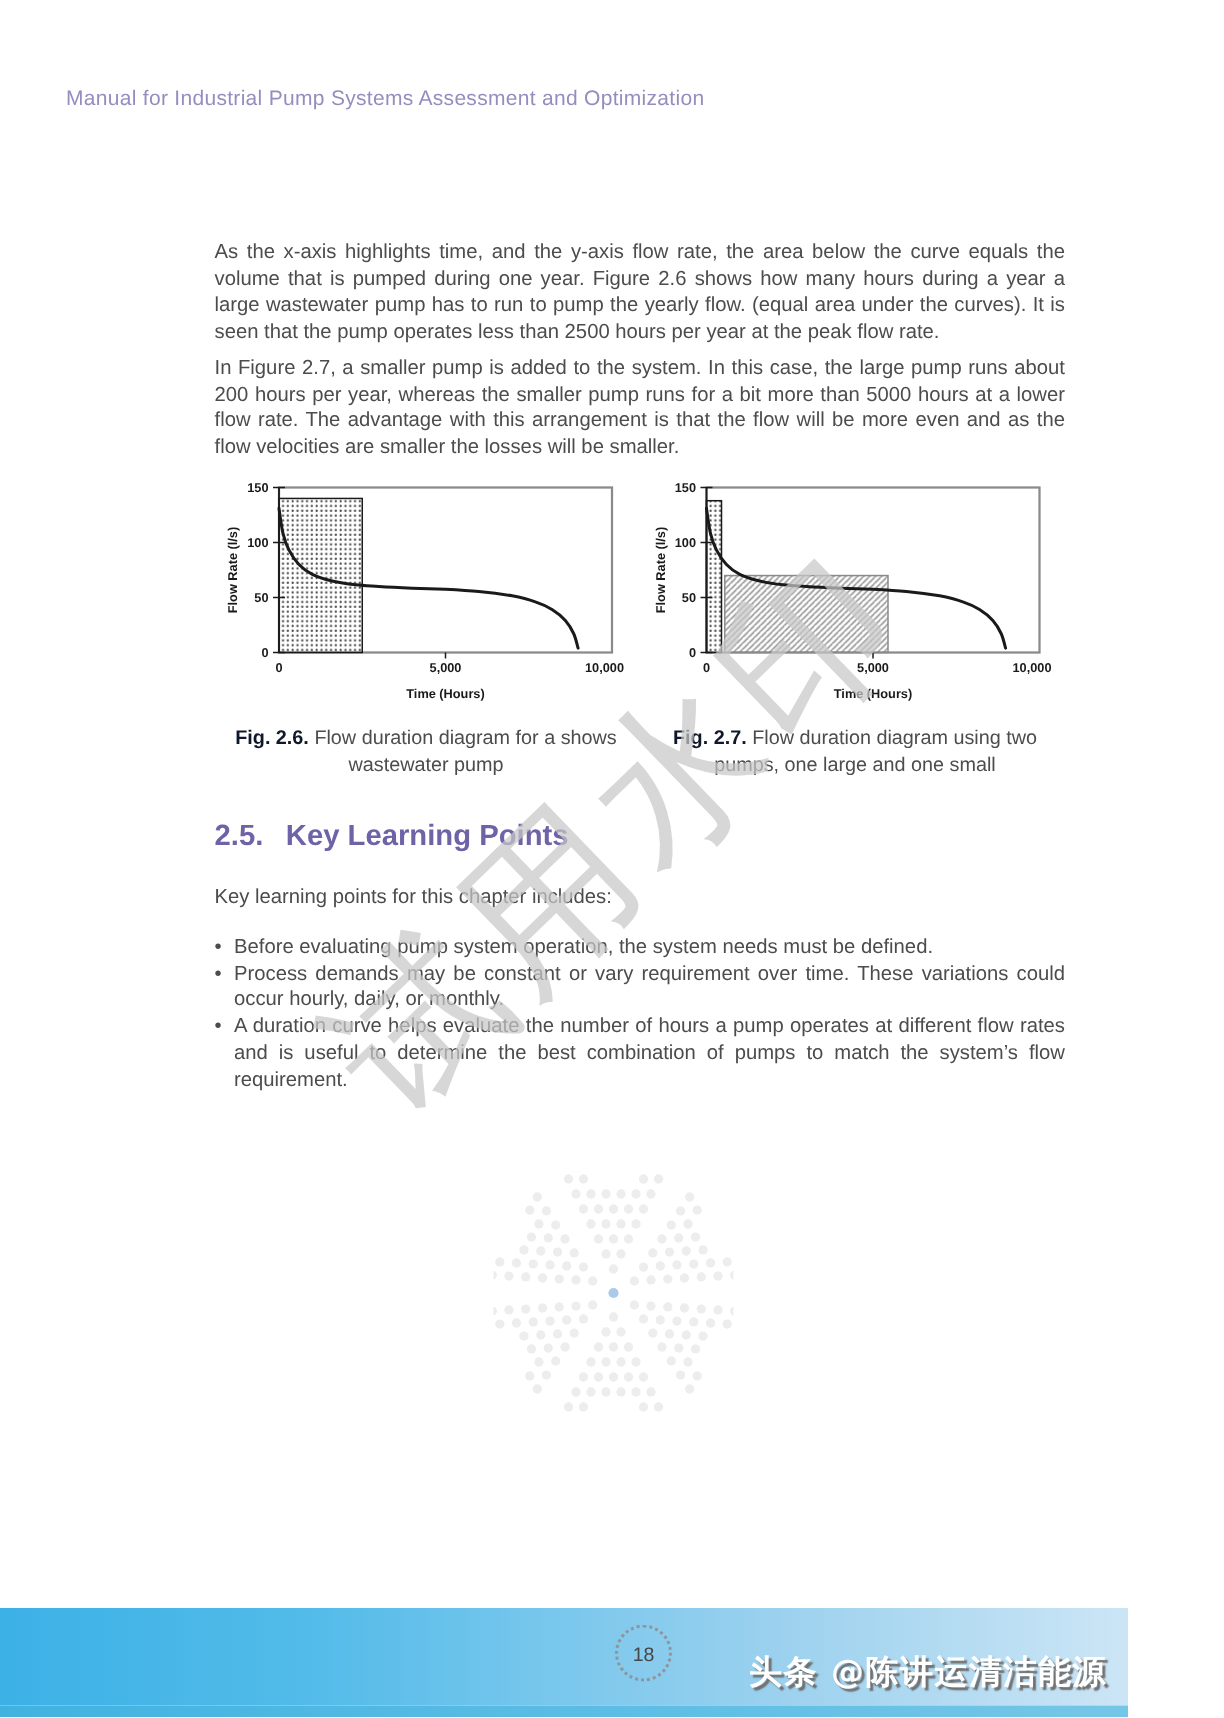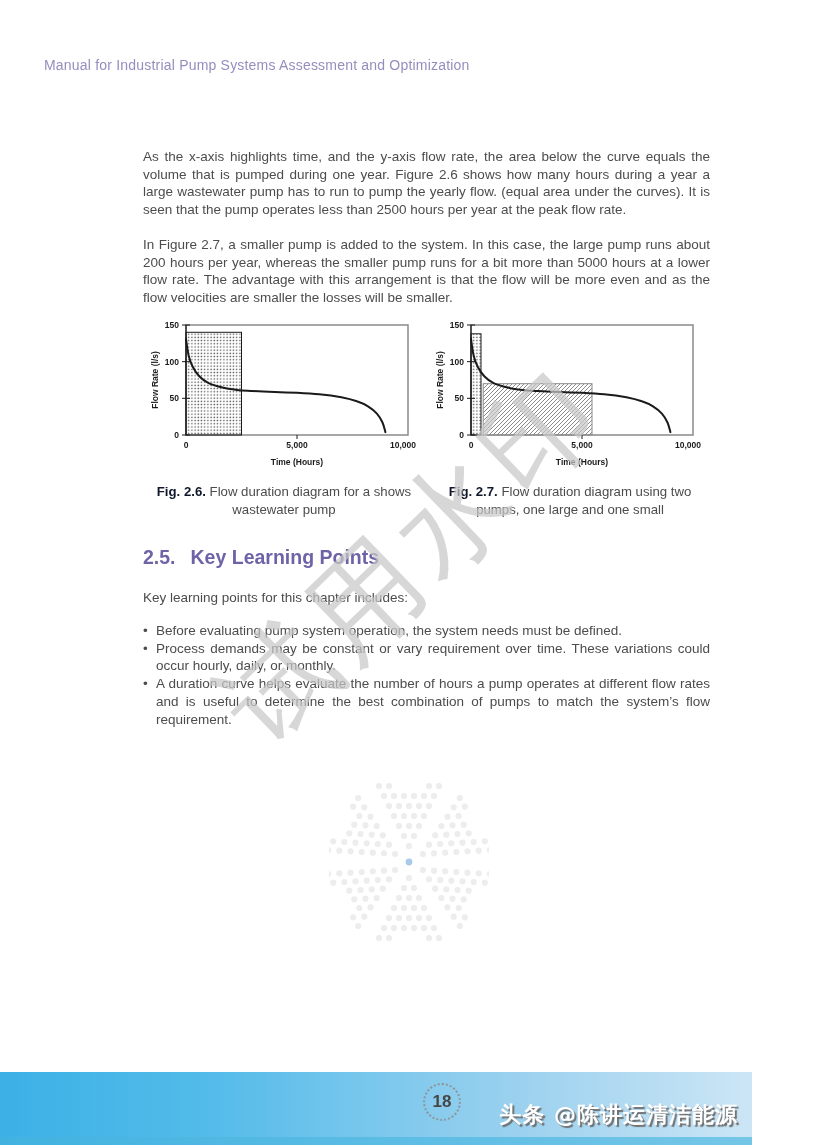--- a/index.html
+++ b/index.html
@@ -1,21 +1,21 @@
 <!DOCTYPE html>
 <html><head>
 <meta charset="utf-8">
 <style>
   html,body{margin:0;padding:0;background:#fff;}
   .page{position:relative;width:752px;height:1145px;background:#ffffff;overflow:hidden;
         font-family:"Liberation Sans",sans-serif;}
   .doc-header{position:absolute;left:44px;top:57px;font-size:14px;color:#968dbe;letter-spacing:.2px;}
   .para{position:absolute;left:143px;width:567px;margin:0;font-size:13.5px;line-height:17.7px;
         color:#4c4c4c;text-align:justify;}
-  #p1{top:148px}
+  #p1{top:159px}
   #p2{top:236px}
   .chart{position:absolute;width:272px;height:158px;}
   #chart1{left:146px;top:317px}
   #chart2{left:431px;top:317px}
   .caption{position:absolute;top:483px;font-size:13.2px;line-height:17.5px;color:#4c4c4c;text-align:center;}
   #cap1{left:144px;width:280px}
   #cap2{left:428px;width:284px}
   .caption b{color:#0f172a;}
   .section-h{position:absolute;left:143px;top:546px;margin:0;font-size:19.5px;font-weight:bold;color:#6f63a8;}
   .section-h .num{margin-right:15px;text-align:center;}
@@ -24,23 +24,23 @@
         font-size:13.5px;line-height:17.7px;color:#4c4c4c;text-align:justify;}
   .bullets li{position:relative;padding-left:13px;}
   .bullets li::before{content:"\2022";position:absolute;left:0;top:0;}
   .snowflake{position:absolute;left:329px;top:782px;width:160px;height:160px;}
   .watermark{position:absolute;left:412px;top:556px;transform:translate(-50%,-50%) rotate(-44deg);
         font-size:112px;letter-spacing:8px;white-space:nowrap;color:rgba(199,199,199,0.72);
         pointer-events:none;z-index:6;font-family:"DejaVu Sans",sans-serif;}
   .edge-tab{position:absolute;left:801px;width:14px;height:13px;border-radius:7px;background:#e9e9e9;}
   .footer-bar{position:absolute;left:0;top:1072px;width:816px;height:65px;
         background:linear-gradient(90deg,#3cb1e6 0%,#52bbe9 25%,#9ed2ef 65%,#d9ebf7 100%);}
-  .page-badge{position:absolute;left:423px;top:1083px;width:38px;height:38px;box-sizing:border-box;
+  .page-badge{position:absolute;left:410px;top:1083px;width:38px;height:38px;box-sizing:border-box;
         border:2px dotted #8e959b;border-radius:50%;display:flex;align-items:center;justify-content:center;
-        font-size:17px;font-weight:bold;color:#474747;}
+        font-size:13px;font-weight:normal;color:#474747;}
   .brand{position:absolute;right:14px;top:1100px;font-size:22px;font-weight:bold;color:#ffffff;
         text-shadow:2px 2px 1px #6f6f6f;letter-spacing:1px;font-family:"DejaVu Sans",sans-serif;}
   .footer-strip{position:absolute;left:0;top:1137px;width:816px;height:8px;
         background:linear-gradient(90deg,#41b2e0,#79c8e8);}
 </style>
 </head>
 <body>
 
 <div class="page">
 

